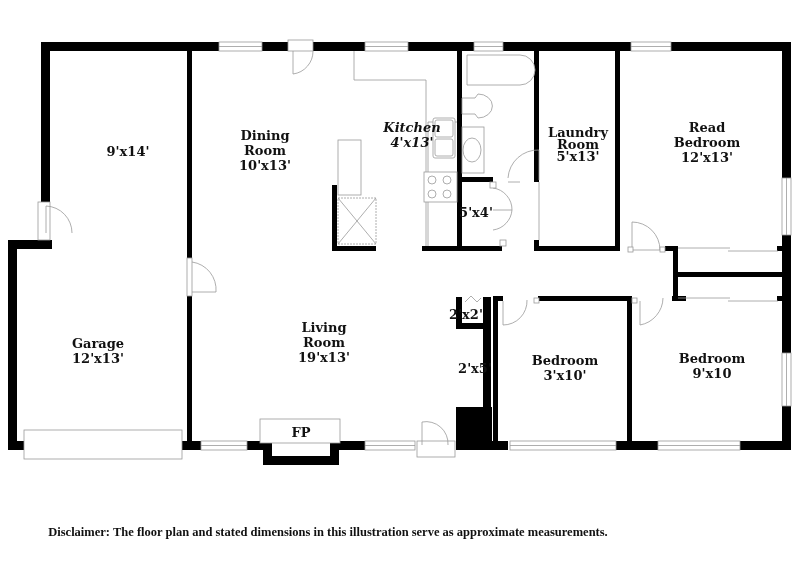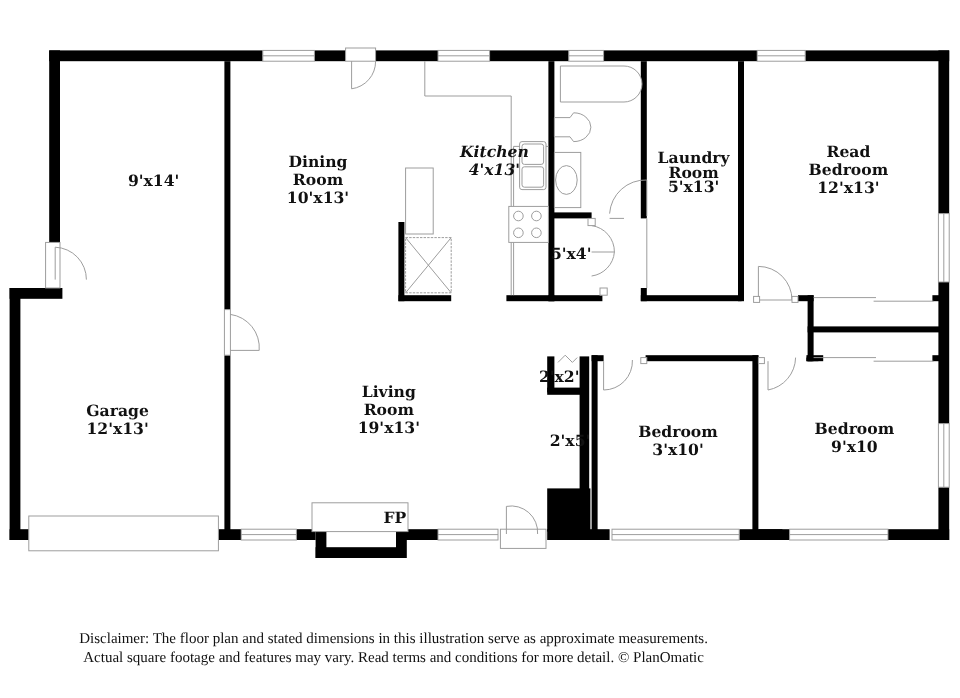--- a/index.html
+++ b/index.html
@@ -19,20 +19,21 @@
   .label.small { font-size: 13px; line-height: 12px; }
   .label span { display: block; }
   #disclaimer {
     position: absolute;
     left: 0; top: 524px; width: 656px;
     text-align: center;
     font-family: "Liberation Serif", "DejaVu Serif", serif;
     font-size: 12.5px;
     line-height: 16px;
     color: #111111;
+    font-weight: bold;
   }
   #disclaimer span { display: block; }
 </style>
 </head>
 <body>
 
 <svg id="plan" viewBox="0 0 800 500" xmlns="http://www.w3.org/2000/svg">
 
   <g fill="#000">
 
@@ -262,20 +263,19 @@
 <div class="label small" style="left:476px; top:207px;">
   <span>5'x4'</span>
 </div>
 <div class="label small" style="left:466px; top:309px;">
   <span>2'x2'</span>
 </div>
 <div class="label small" style="left:475px; top:363px;">
   <span>2'x5'</span>
 </div>
 
-<div class="label small" style="left:301px; top:427px;margin-left:28px;">
+<div class="label small" style="left:301px; top:427px;">
   <span>FP</span>
 </div>
 
 <div id="disclaimer">
   <span>Disclaimer: The floor plan and stated dimensions in this illustration serve as approximate measurements.</span>
-  <span>Actual square footage and features may vary. Read terms and conditions for more detail. © PlanOmatic</span>
 </div>
 
 </body></html>

